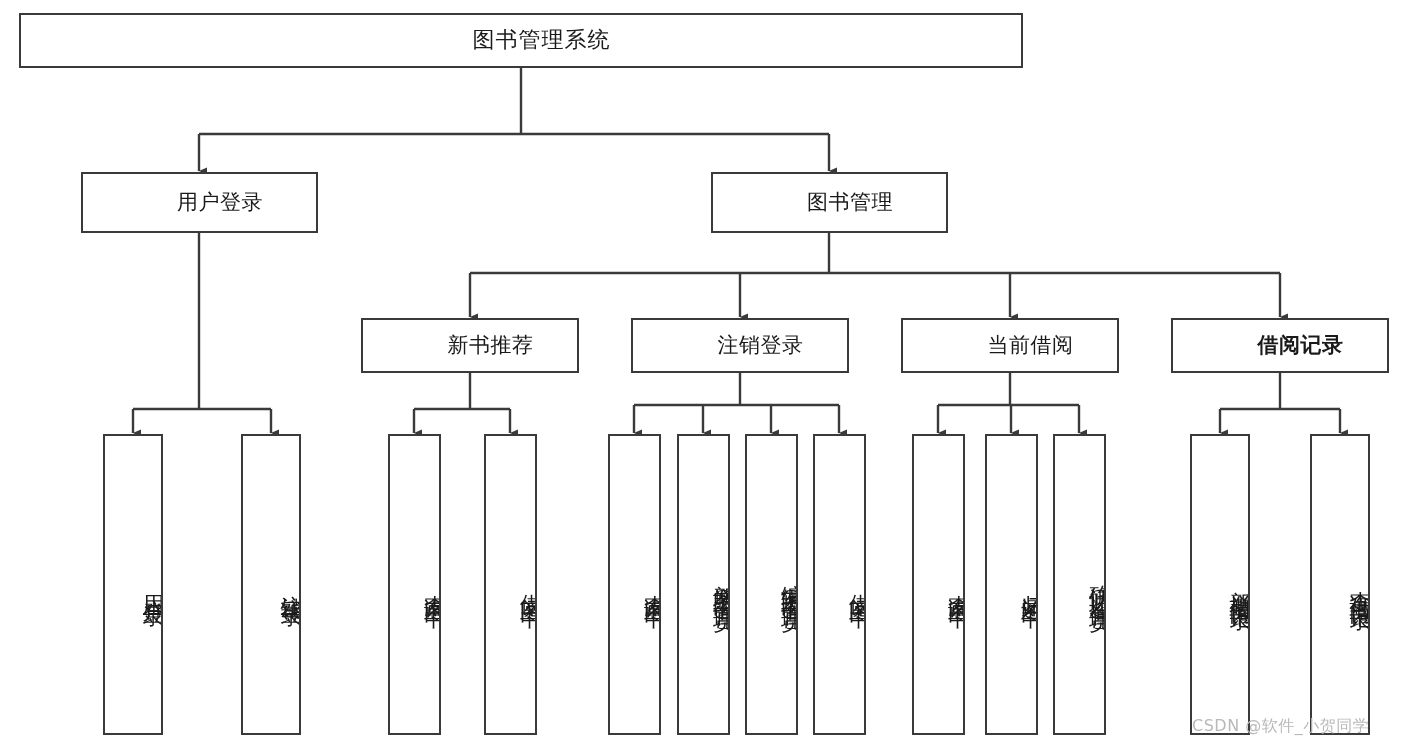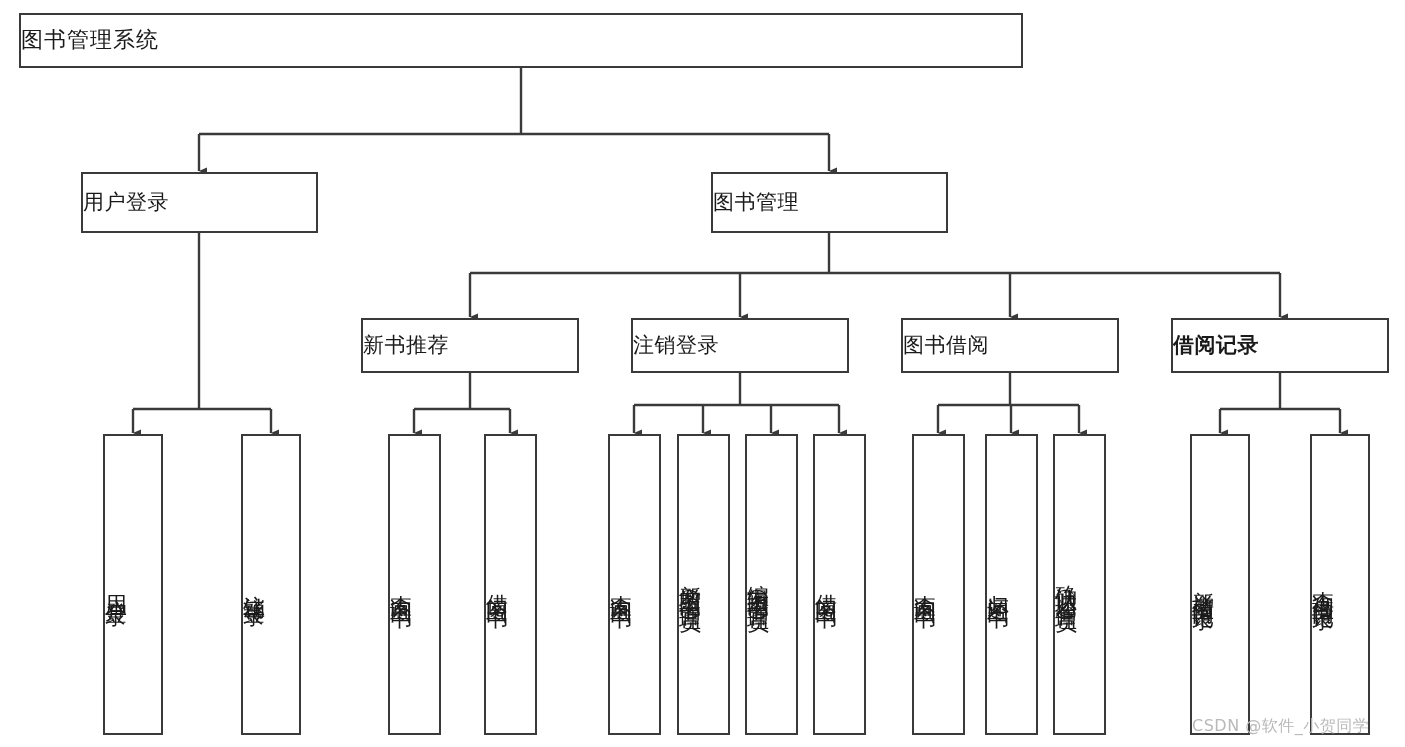--- a/index.html
+++ b/index.html
@@ -26,22 +26,23 @@
     height: 747px;
     pointer-events: none;
   }
   .node {
     position: absolute;
     box-sizing: border-box;
     background: #ffffff;
     border: 2px solid #3a3a3a;
     display: flex;
     align-items: center;
-    justify-content: flex-start;
+    justify-content: center;
     overflow: hidden;
+    padding-left: 41px;
   }
   .node-label {
     color: #1a1a1a;
     font-family: "DejaVu Sans", "Liberation Sans", sans-serif;
     line-height: 1.12;
     text-align: center;
     white-space: pre;
   }
   
   .node.horiz .node-label {
@@ -130,21 +131,21 @@
     <span class="node-label">新书推荐</span>
   </div>
 
   <div class="node horiz" style="left: 711px; top: 172px; width: 237px; height: 61px;">
     <span class="node-label">图书管理</span>
   </div>
   <div class="node horiz" style="left: 631px; top: 318px; width: 218px; height: 55px;">
     <span class="node-label">注销登录</span>
   </div>
   <div class="node horiz" style="left: 901px; top: 318px; width: 218px; height: 55px;">
-    <span class="node-label">图书借阅</span>
+    <span class="node-label">当前借阅</span>
   </div>
   <div class="node horiz" style="left: 1171px; top: 318px; width: 218px; height: 55px; font-weight: bold;">
     <span class="node-label">借阅记录</span>
   </div>
 
   <div class="node vert" style="left: 103px; top: 434px; width: 60px; height: 301px;">
     <span class="node-label">用户登录</span>
   </div>
   <div class="node vert" style="left: 241px; top: 434px; width: 60px; height: 301px;">
     <span class="node-label">注销登录</span>

